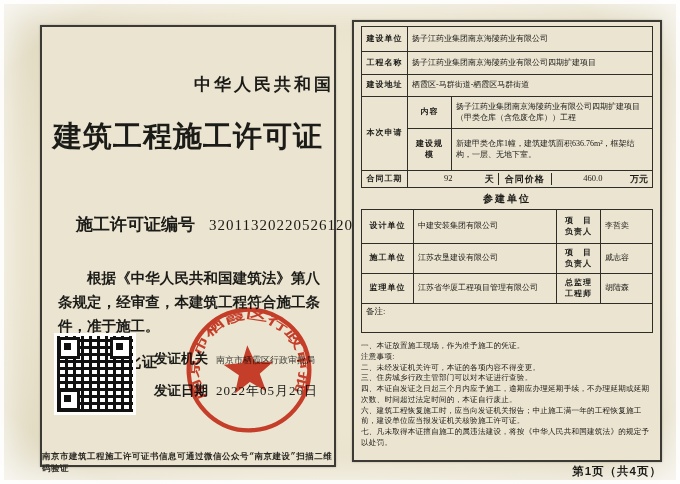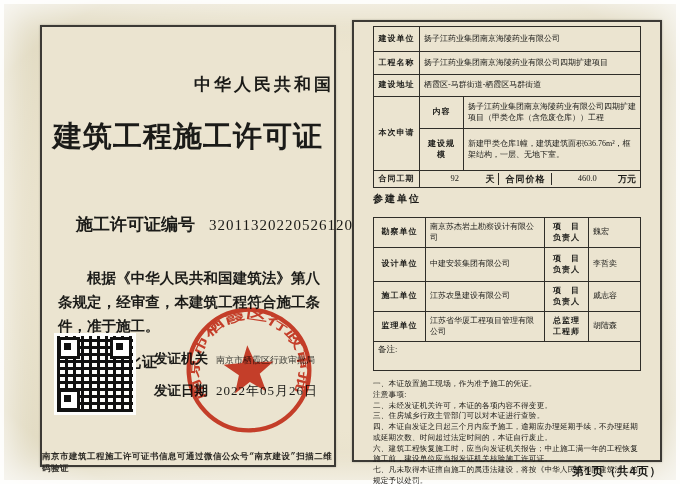--- a/index.html
+++ b/index.html
@@ -95,21 +95,21 @@
   .verify-line{
     position:absolute;top:424px;left:0;width:100%;text-align:left;
     font-family:Liberation Mono, monospace;
     font-weight:bold;font-size:8.5px;color:#2c2a25;letter-spacing:.5px;
   }
 
   
   .details{
     position:absolute;left:352px;top:20px;width:310px;height:442px;
     border:2px solid #3c3a35;background:#ebe4d0;box-sizing:border-box;
-    padding:4px 19px;box-shadow:0 0 2px rgba(0,0,0,.25);
+    padding:4px 7px;box-shadow:0 0 2px rgba(0,0,0,.25);
   }
   table.grid{border-collapse:collapse;width:100%;table-layout:fixed;}
   table.grid td{
     border:1px solid #2f2d28;padding:2px 4px;vertical-align:middle;
     font-size:8px;line-height:1.35;word-break:break-all;
   }
   td.lbl{
     font-family:"Liberation Sans","DejaVu Sans",sans-serif;
     font-weight:bold;font-size:9px;text-align:center;letter-spacing:1px;
     word-break:keep-all;
@@ -123,22 +123,22 @@
     width:52px;justify-content:center;
     font-family:"Liberation Sans","DejaVu Sans",sans-serif;font-weight:bold;font-size:9px;letter-spacing:1px;
   }
   .cf-price{flex:1.3;padding:0 4px;}
   .cf-price .v{flex:1;text-align:center;font-size:8.5px;}
   .unit{
     font-family:"Liberation Sans","DejaVu Sans",sans-serif;
     font-weight:bold;font-size:9px;
   }
   .participants-title{
-    text-align:left;font-family:"Liberation Sans","DejaVu Sans",sans-serif;
-    font-weight:bold;font-size:10px;letter-spacing:2px;margin:4px 0 11px;
+    text-align:center;font-family:"Liberation Sans","DejaVu Sans",sans-serif;
+    font-weight:bold;font-size:10px;letter-spacing:2px;margin:4px 0 3px;
   }
   .role-cell{
     font-family:"Liberation Sans","DejaVu Sans",sans-serif;
     font-weight:bold;font-size:9px;text-align:center;line-height:1.5;letter-spacing:1px;
   }
   .remark-box{
     border:1px solid #2f2d28;height:30px;margin-top:-1px;
     font-size:8.5px;padding:2px 4px;box-sizing:border-box;
   }
   .notes{
@@ -248,29 +248,20 @@
     <div class="participants-title">参建单位</div>
 
     <table class="grid">
       <colgroup>
           <col style="width:52px">
           <col>
           <col style="width:44px">
           <col style="width:52px">
         </colgroup>
       <tbody>
-          <tr style="height:30px">
-        <td class="lbl">勘察单位</td>
-        <td>南京苏杰岩土勘察设计有限公司</td>
-        <td class="role-cell">
-          <div>项　目</div>
-          <div>负责人</div>
-        </td>
-        <td>魏宏</td>
-      </tr>
       <tr style="height:34px">
         <td class="lbl">设计单位</td>
         <td>中建安装集团有限公司</td>
         <td class="role-cell">
           <div>项　目</div>
           <div>负责人</div>
         </td>
         <td>李哲奕</td>
       </tr>
       <tr style="height:30px">

